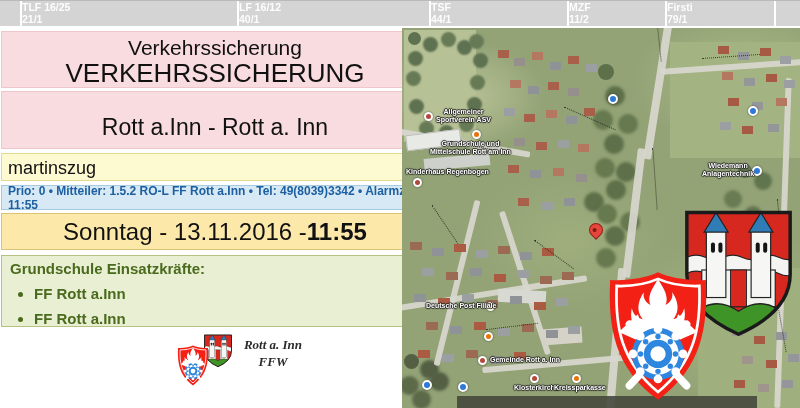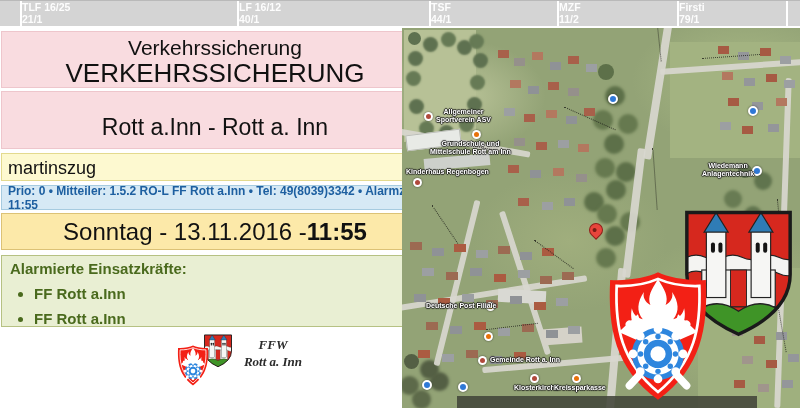--- a/index.html
+++ b/index.html
@@ -140,25 +140,25 @@
   <header class="topbar">
     <div class="tb-cell" style="width:20px"></div>
     <div class="tb-cell" style="width:215px">
       <div>TLF 16/25</div>
       <div>21/1</div>
     </div>
     <div class="tb-cell" style="width:190px">
       <div>LF 16/12</div>
       <div>40/1</div>
     </div>
-    <div class="tb-cell" style="width:126px">
+    <div class="tb-cell" style="width:136px">
       <div>TSF</div>
       <div>44/1</div>
     </div>
-    <div class="tb-cell" style="width:118px">
+    <div class="tb-cell" style="width:96px">
       <div>MZF</div>
       <div>11/2</div>
     </div>
     <div class="tb-cell" style="width:107px">
       <div>Firsti</div>
       <div>79/1</div>
     </div>
     <div class="tb-cell" style="flex:1"></div>
   </header>
 
@@ -174,37 +174,37 @@
       <span>martinszug</span>
     </div>
     <div class="box details">
       <span>Prio: 0 • Mitteiler: 1.5.2 RO-L FF Rott a.Inn • Tel: 49(8039)3342 • Alarmzeit: 11:55</span>
     </div>
     <div class="box dateline">
       <span>Sonntag - 13.11.2016 - </span>
       <b>11:55</b>
     </div>
     <div class="box forces">
-      <div>Alarmierte Einsatzkräfte:</div>
+      <div>Grundschule Einsatzkräfte:</div>
       <ul>
         <li>FF Rott a.Inn</li>
         <li>FF Rott a.Inn</li>
       </ul>
     </div>
 
     <div class="logo-wrap">
       <svg style="position:absolute;left:33px;top:5px;width:30px;height:36px" viewBox="0 0 100 115">
           <use href="#sym-coat"></use>
         </svg>
       <svg style="position:absolute;left:6px;top:16px;width:34px;height:43px" viewBox="0 0 100 125">
           <use href="#sym-emblem"></use>
         </svg>
       <div class="logo-text">
+        <div>Rott a. Inn</div>
         <div>FFW</div>
-        <div>Rott a. Inn</div>
       </div>
     </div>
   </section>
 
   <section class="map">
 
     <div class="field" style="left:2px;top:2px;width:72px;height:112px;background:#b7c196"></div>
     <div class="field" style="left:268px;top:14px;width:130px;height:116px;background:#a3b381"></div>
     <div class="field" style="left:296px;top:240px;width:102px;height:140px;background:#9fb07e"></div>
 

